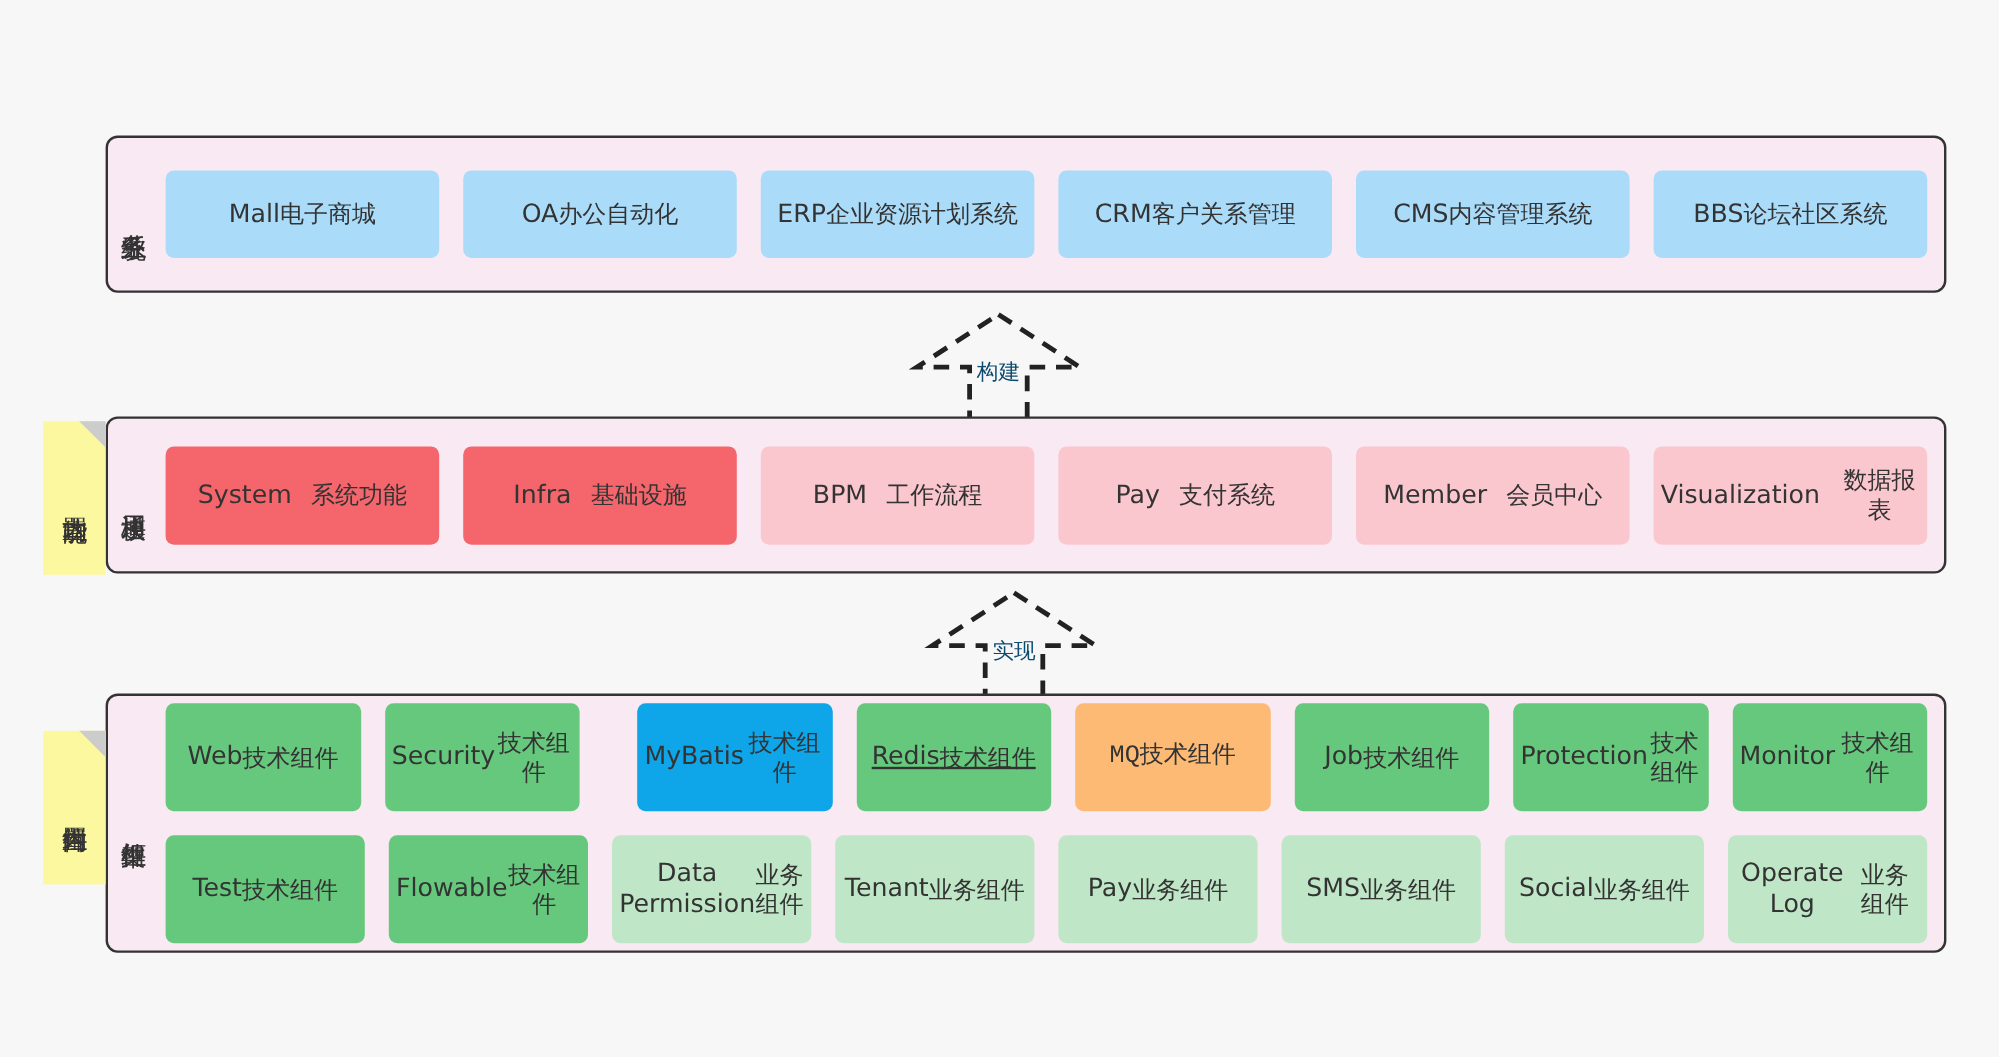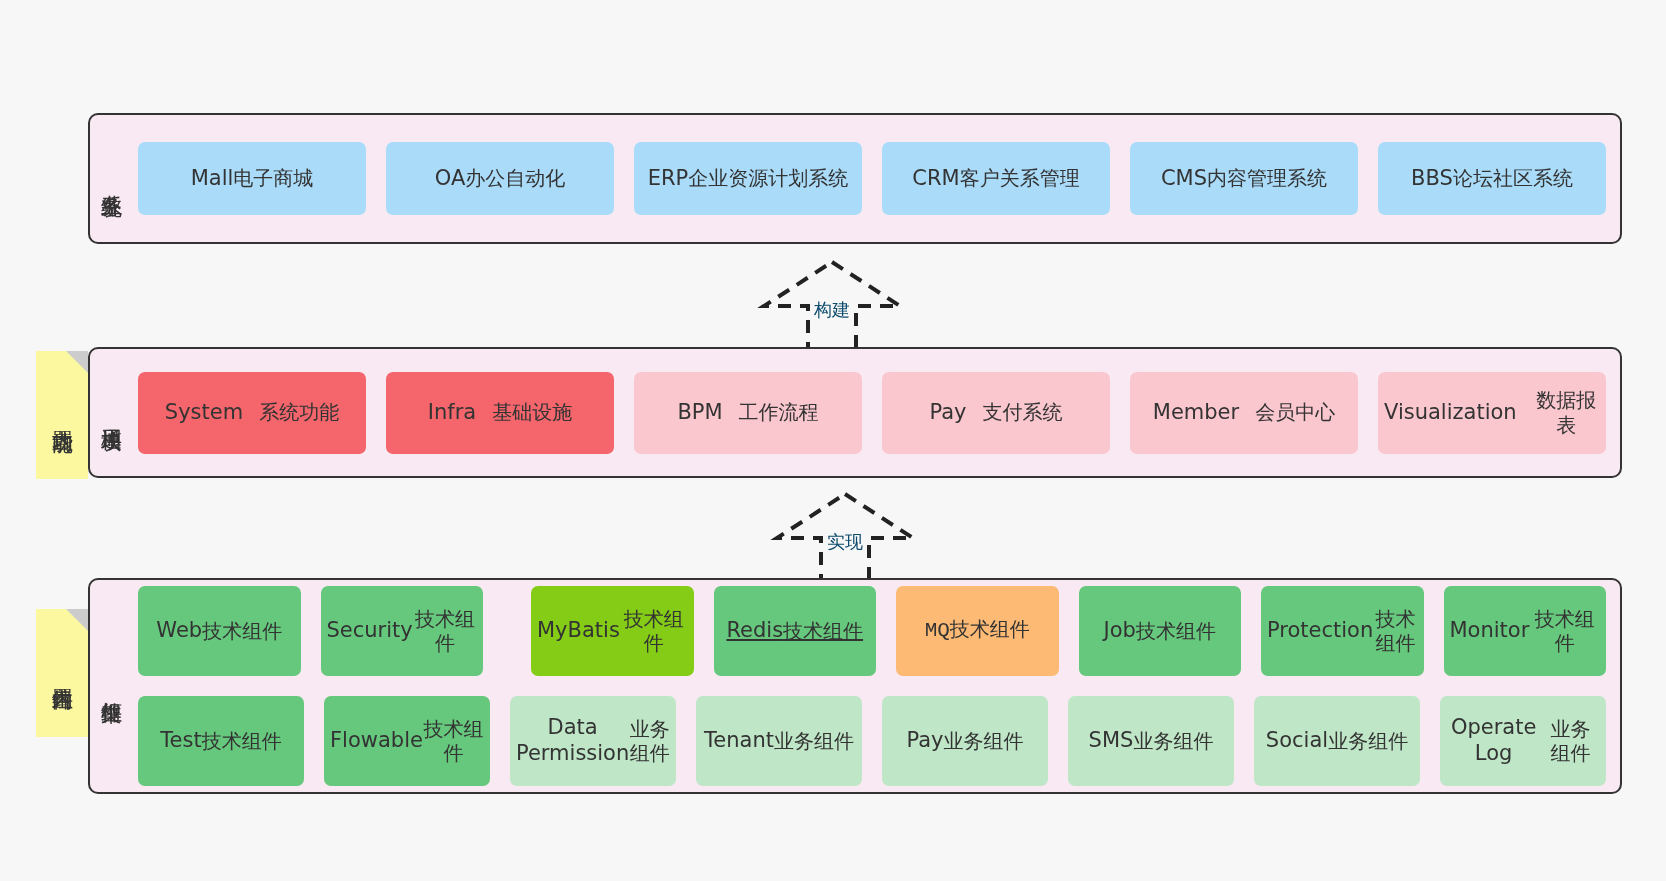--- a/index.html
+++ b/index.html
@@ -244,21 +244,21 @@
 
       <div class="row">
         <div class="card c-green" style="background: rgb(102, 200, 125);">
           <span class="en">Web</span>
           <span class="cn">技术组件</span>
         </div>
         <div class="card c-green" style="background: rgb(102, 200, 125);">
           <span class="en">Security</span>
           <span class="cn">技术组件</span>
         </div>
-        <div class="card c-green" style="background: #84cc16; margin-left: 28px;">
+        <div class="card c-green" style="background: #0ea5e9; margin-left: 28px;">
           <span class="en">MyBatis</span>
           <span class="cn">技术组件</span>
         </div>
         <div class="card c-green" style="background: rgb(102, 200, 125); text-decoration: underline;">
           <span class="en">Redis</span>
           <span class="cn">技术组件</span>
         </div>
         <div class="card c-green" style="background: #fdba74; font-family: Liberation Mono, monospace;">
           <span class="en">MQ</span>
           <span class="cn">技术组件</span>

